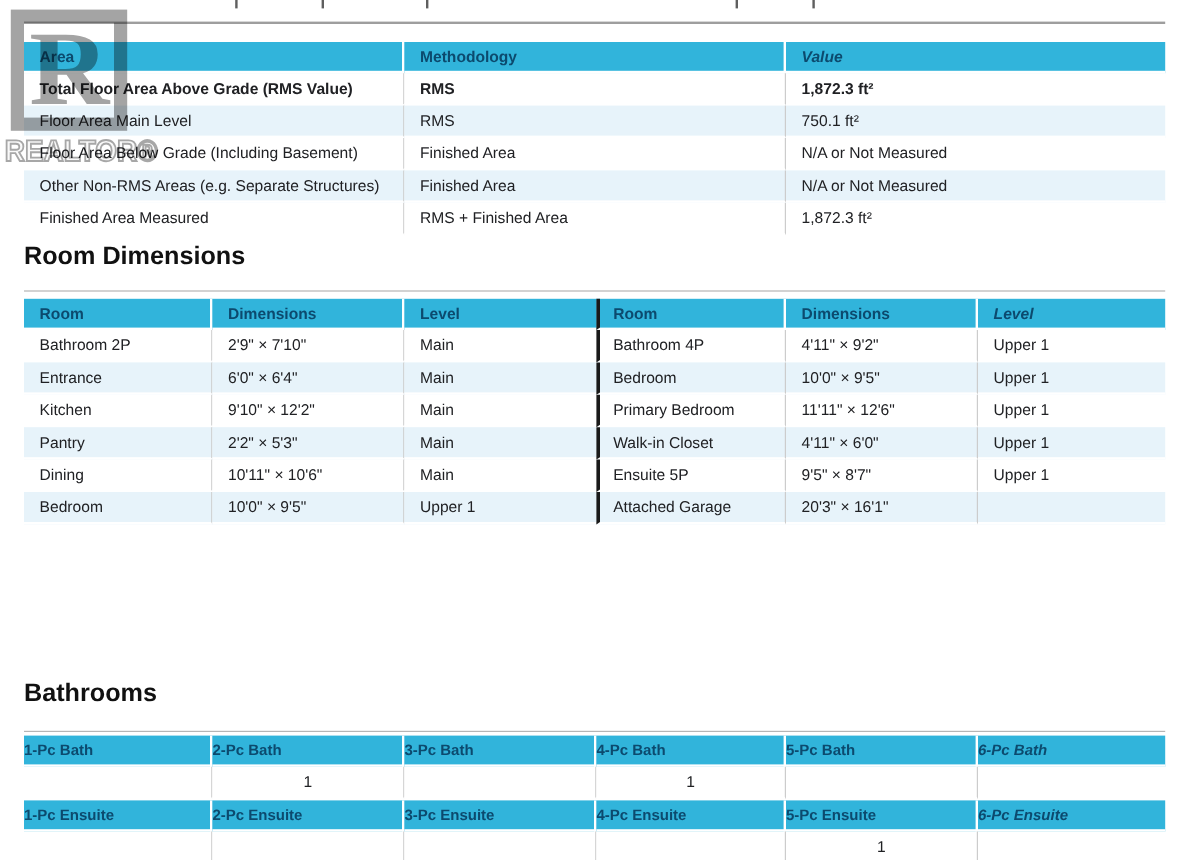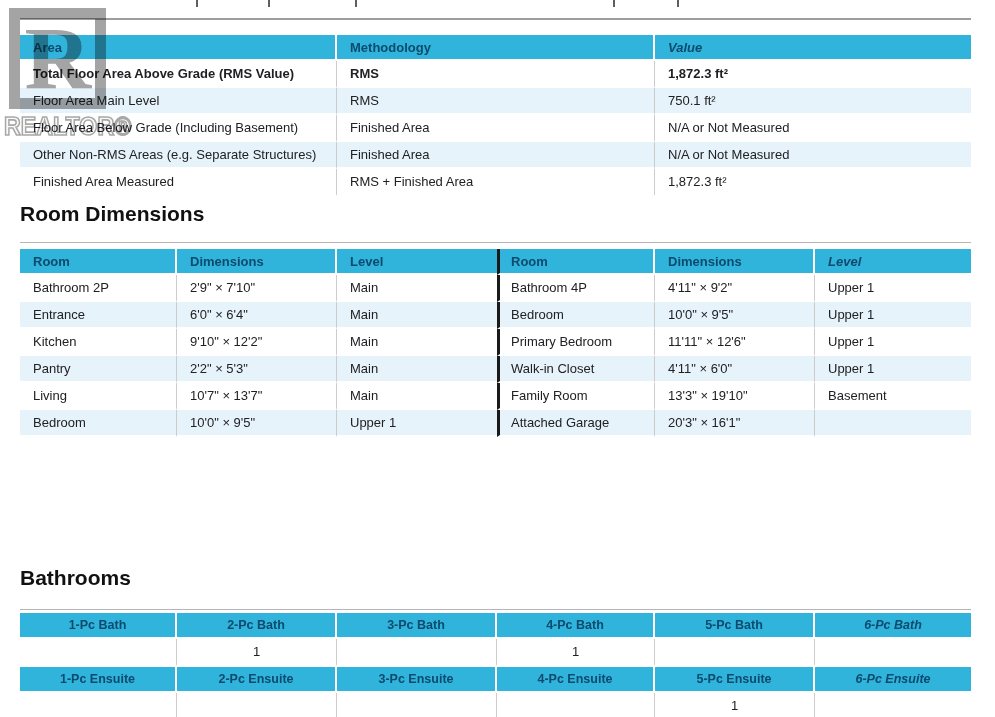--- a/index.html
+++ b/index.html
@@ -42,21 +42,21 @@
 
   
   .nsr { border-right:none !important; }
   .split { border-left:3px solid #1a1a1a !important; padding-left:11px !important; }
   tr.tall td { height:44px; line-height:1.25; }
 
   
   .heading { position:absolute; left:20px; font-size:21px; font-weight:bold; color:#111111; }
 
   
-  table.center th { text-align:center; padding:0; font-size:12.5px; }
+  table.center th { text-align:left; padding:0; font-size:12.5px; }
   table.center td { text-align:center; padding:0; }
 </style>
 </head>
 <body>
 
 <div class="page">
 
   <div class="tick" style="left:196px"></div>
   <div class="tick" style="left:268px"></div>
   <div class="tick" style="left:355px"></div>
@@ -163,26 +163,26 @@
       </tr>
       <tr>
         <td>Pantry</td>
         <td>2'2" × 5'3"</td>
         <td class="nsr">Main</td>
         <td class="split">Walk-in Closet</td>
         <td>4'11" × 6'0"</td>
         <td>Upper 1</td>
       </tr>
       <tr>
-        <td>Living</td>
-        <td>10'7" × 13'7"</td>
-        <td class="nsr">Main</td>
-        <td class="split">Family Room</td>
-        <td>13'3" × 19'10"</td>
-        <td>Basement</td>
+        <td>Dining</td>
+        <td>10'11" × 10'6"</td>
+        <td class="nsr">Main</td>
+        <td class="split">Ensuite 5P</td>
+        <td>9'5" × 8'7"</td>
+        <td>Upper 1</td>
       </tr>
       <tr>
         <td>Bedroom</td>
         <td>10'0" × 9'5"</td>
         <td class="nsr">Upper 1</td>
         <td class="split">Attached Garage</td>
         <td>20'3" × 16'1"</td>
         <td></td>
       </tr>
     </tbody>

